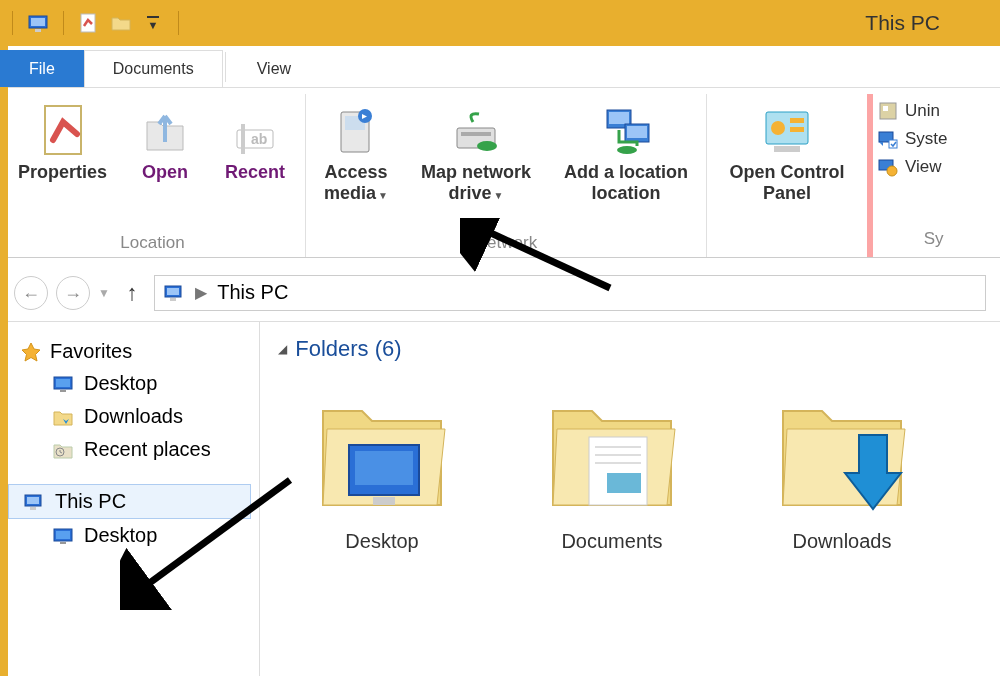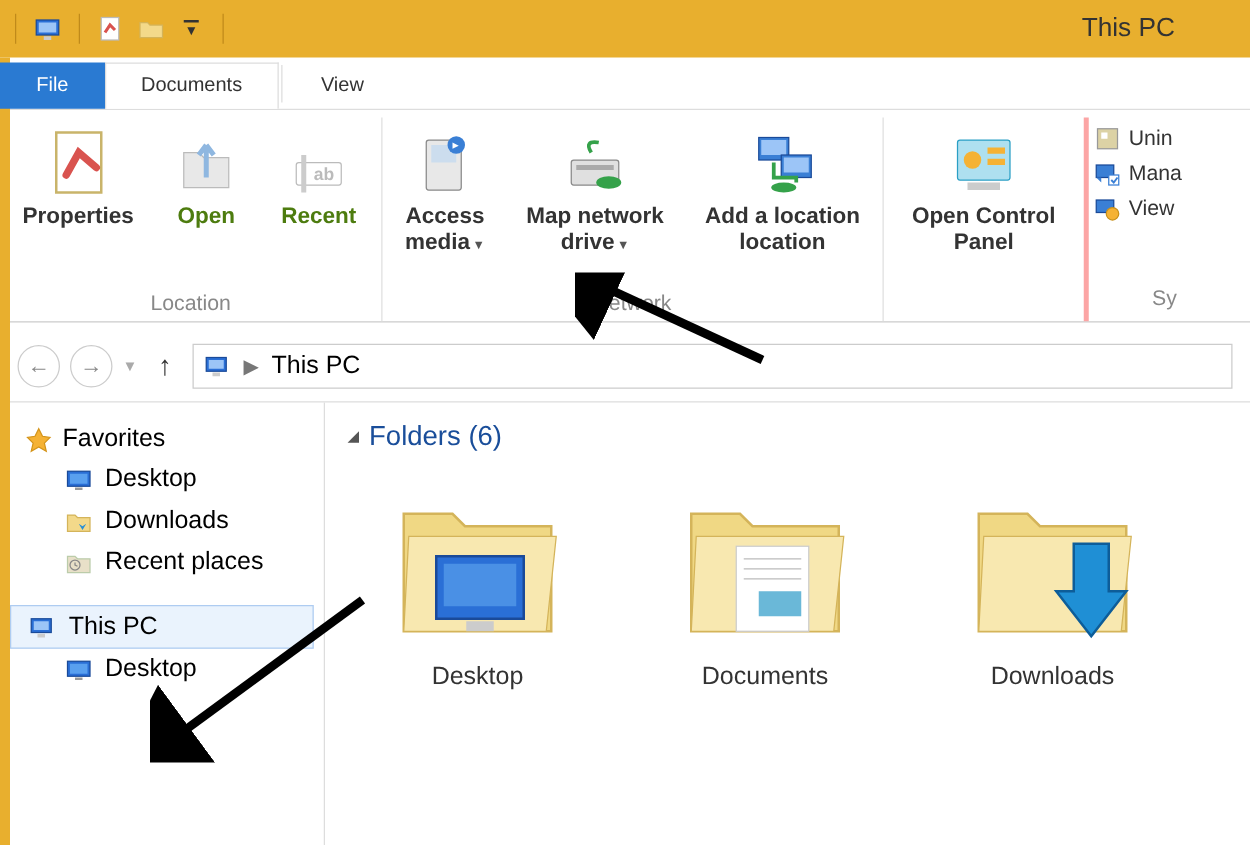--- a/index.html
+++ b/index.html
@@ -36,21 +36,21 @@
 }
 .ribbon-group-items { display: flex; gap: 10px; }
 .ribbon-btn {
   display: flex; flex-direction: column; align-items: center; justify-content: flex-start;
   width: 105px; text-align: center; cursor: pointer; padding: 2px; font-weight: bold;
 }
 .ribbon-btn.narrow { width: 80px; }
 .ribbon-btn.wide { width: 140px; }
 .ribbon-btn .icon-box { height: 62px; display: flex; align-items: center; justify-content: center; }
 .ribbon-btn .lbl { font-size: 18px; color: #333; line-height: 1.15; }
-.ribbon-btn.disabled .lbl { color: #4d7c0f; }
+.ribbon-btn.disabled .lbl { color: #701a75; }
 .ribbon-group-label { font-size: 17px; color: #888; padding: 4px 0 2px 0; }
 .ribbon-side { display: flex; flex-direction: column; gap: 6px; padding: 6px 4px; }
 .ribbon-side-item { display: flex; align-items: center; gap: 6px; font-size: 17px; color: #333; }
 .dd-arrow { font-size: 10px; color: #555; margin-left: 2px; }
 
 
 .navrow {
   height: 58px; display: flex; align-items: center; gap: 8px;
   padding: 0 14px; border-bottom: 1px solid #ddd; margin-top: 6px;
 }
@@ -200,21 +200,21 @@
               <path d="M22 28 L22 40 L40 40 L40 44" stroke="#35a24a" stroke-width="3" fill="none"></path>
               <ellipse cx="30" cy="48" rx="10" ry="4" fill="#35a24a"></ellipse>
             </svg>
         </div>
         <div class="lbl"><span>Add a location</span><br><span>location</span></div>
       </div>
     </div>
     <div class="ribbon-group-label">Network</div>
   </div>
 
-  <div class="ribbon-group" style="border-right:4px solid #fca5a5">
+  <div class="ribbon-group" style="border-right:6px solid #fca5a5">
     <div class="ribbon-group-items">
       <div class="ribbon-btn wide">
         <div class="icon-box">
           <svg width="58" height="58">
               <rect x="8" y="10" width="42" height="32" fill="#aee0f0" stroke="#2a9fc5" rx="2"></rect>
               <circle cx="20" cy="26" r="7" fill="#f5b234"></circle>
               <rect x="32" y="16" width="14" height="5" fill="#f5b234"></rect>
               <rect x="32" y="25" width="14" height="5" fill="#f5b234"></rect>
               <rect x="16" y="44" width="26" height="6" fill="#ccc"></rect>
             </svg>
@@ -233,21 +233,21 @@
         </svg>
       <span>Unin</span>
     </div>
     <div class="ribbon-side-item">
       <svg width="22" height="22">
           <rect x="2" y="4" width="14" height="10" fill="#3a7fd5" stroke="#1a4a99"></rect>
           <path d="M6 18 L2 14 L6 14 Z" fill="#3a7fd5"></path>
           <rect x="12" y="12" width="8" height="8" fill="#fff" stroke="#3a7fd5"></rect>
           <path d="M14 16 L16 18 L19 14" stroke="#3a7fd5" stroke-width="1.5" fill="none"></path>
         </svg>
-      <span>Mana</span>
+      <span>Syste</span>
     </div>
     <div class="ribbon-side-item">
       <svg width="22" height="22">
           <rect x="2" y="4" width="14" height="10" fill="#3a7fd5" stroke="#1a4a99"></rect>
           <circle cx="15" cy="15" r="5" fill="#f5b234" stroke="#c8901a"></circle>
         </svg>
       <span>View</span>
     </div>
     <div style="flex:1"></div>
     <div class="ribbon-group-label" style="align-self:flex-end;padding-right:4px">Sy</div>

